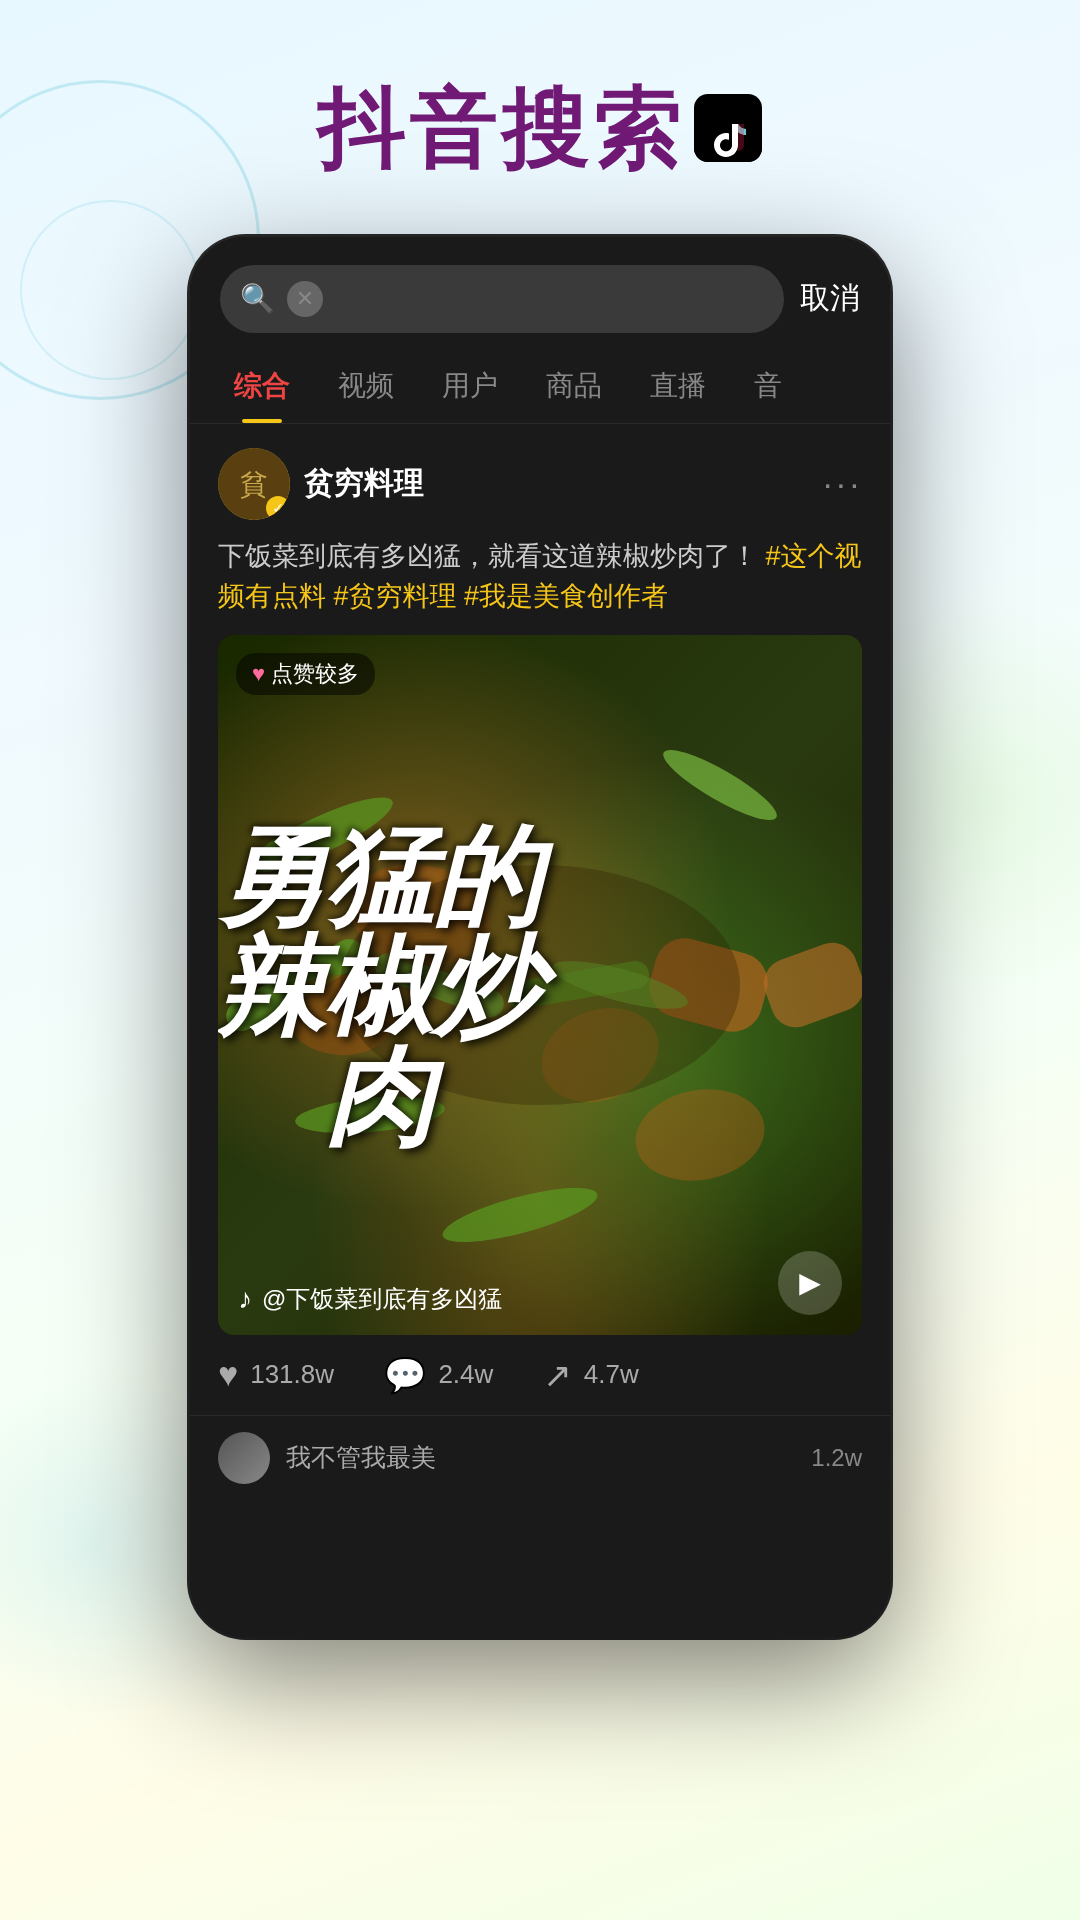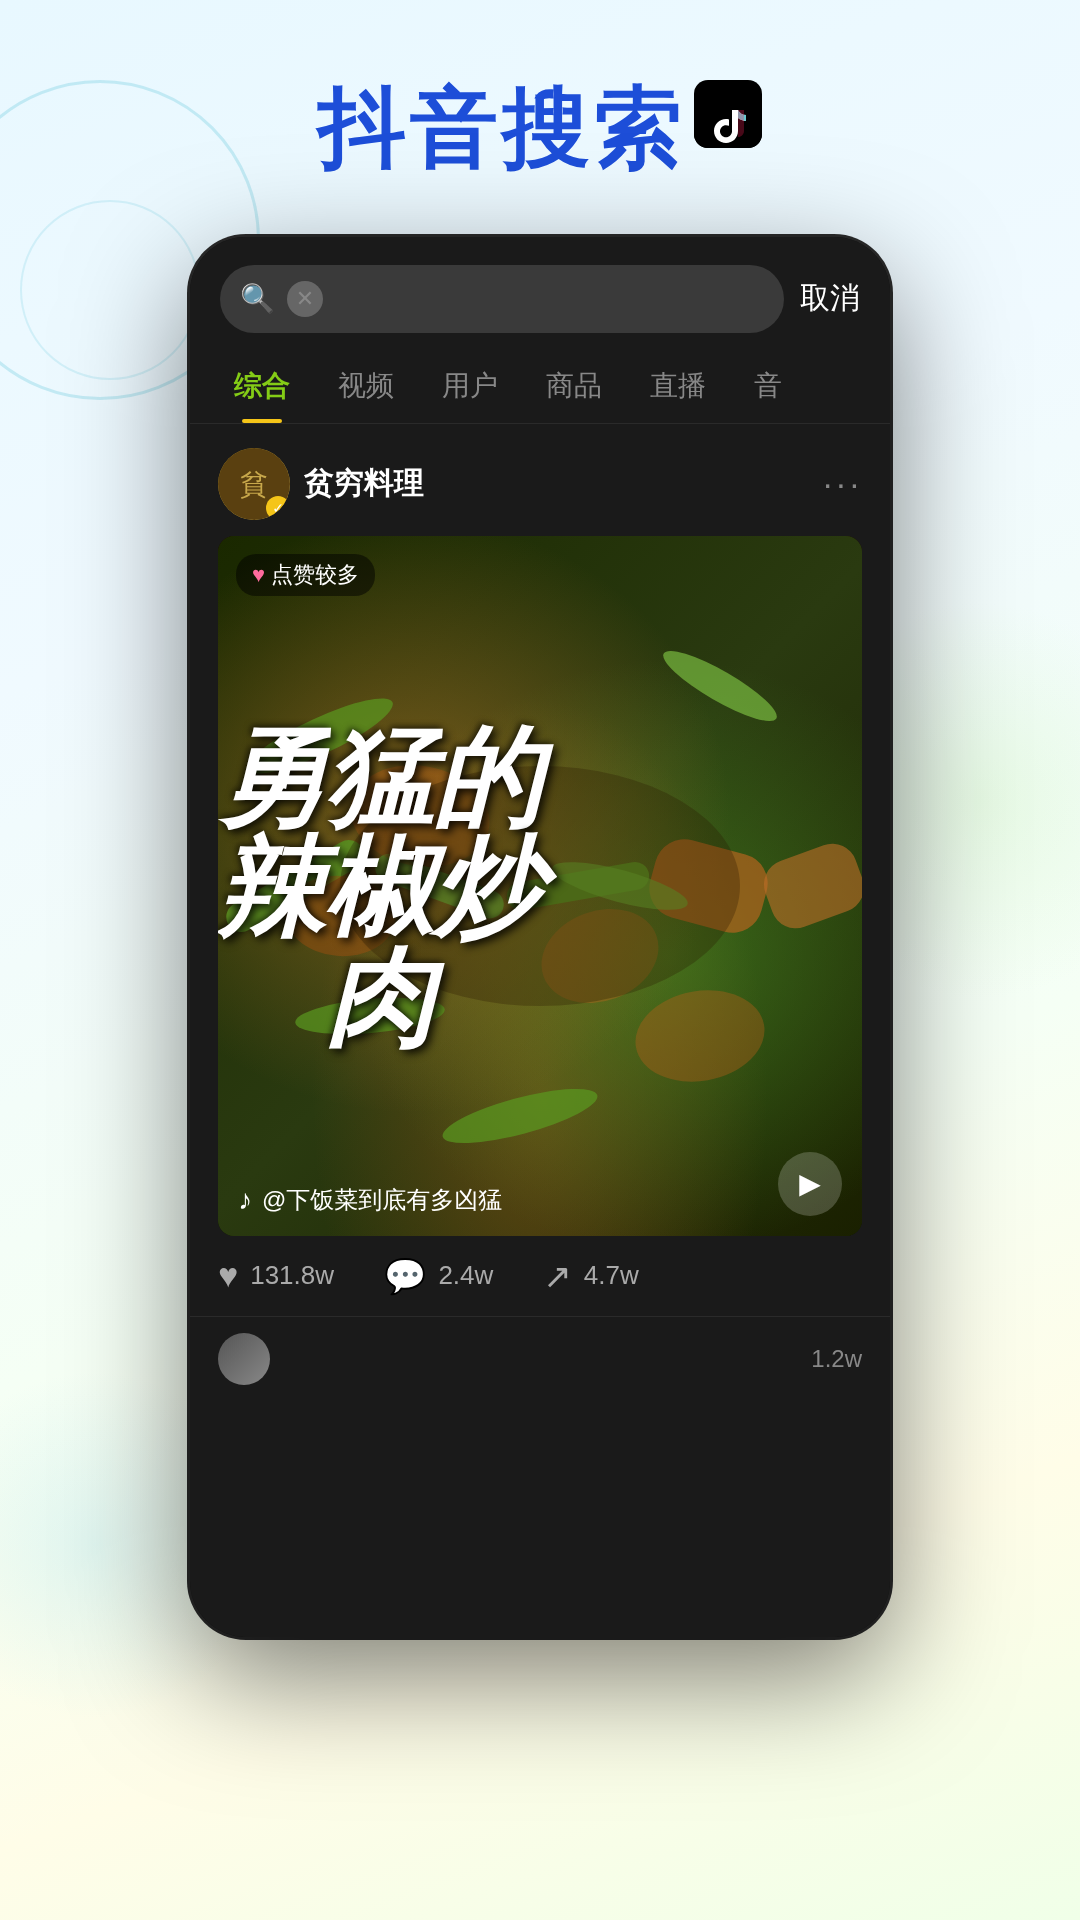--- a/index.html
+++ b/index.html
@@ -59,24 +59,25 @@
     .title-area {
       text-align: center;
       padding-top: 80px;
       padding-bottom: 40px;
       position: relative;
       z-index: 2;
     }
     .main-title {
       font-size: 88px;
       font-weight: 900;
-      color: #1d4ed8;
+      color: #701a75;
       letter-spacing: 4px;
       line-height: 1.1;
       display: flex;
+      align-items: center;
       justify-content: center;
       gap: 8px;
     }
     .sub-title {
       font-size: 52px;
       color: #333;
       font-weight: 400;
       margin-top: 16px;
       letter-spacing: 6px;
     }
@@ -154,21 +155,21 @@
       border-bottom: 1px solid #2a2a2a;
       background: #1a1a1a;
     }
     .tab-item {
       padding: 18px 24px;
       color: #888;
       font-size: 28px;
       position: relative;
     }
     .tab-item.active {
-      color: #84cc16;
+      color: #ef4444;
       font-weight: 600;
     }
     .tab-item.active::after {
       content: '';
       position: absolute;
       bottom: 0;
       left: 50%;
       transform: translateX(-50%);
       width: 40px;
       height: 4px;
@@ -514,20 +515,26 @@
                 <circle cx="36" cy="36" r="36" fill="#5a4010"></circle>
                 <text x="36" y="46" text-anchor="middle" font-size="28" fill="#c8a84b">貧</text>
               </svg>
               <div class="avatar-badge" style="background:#f5c518;position:absolute;bottom:0;right:0;width:24px;height:24px;border-radius:50%;display:flex;align-items:center;justify-content:center;font-size:14px;color:white;">✓</div>
             </div>
             <span class="user-name">贫穷料理</span>
           </div>
           <span class="more-icon">···</span>
         </div>
 
+        <div class="post-text">
+          <span>下饭菜到底有多凶猛，就看这道辣椒炒肉了！</span>
+          <span class="hashtag">#这个视频有点料</span>
+          <span class="hashtag">#贫穷料理</span>
+          <span class="hashtag">#我是美食创作者</span>
+        </div>
 
         <div class="video-thumb">
           <div class="video-thumb-inner">
             <div class="food-bg"></div>
 
             <div class="food-pepper-1"></div>
             <div class="food-pepper-2"></div>
             <div class="food-pepper-3"></div>
             <div class="food-meat-1"></div>
             <div class="food-meat-2"></div>
@@ -582,19 +589,20 @@
         </div>
         <div class="stat-item">
           <span class="stat-icon">↗</span>
           <span>4.7w</span>
         </div>
       </div>
 
       <div class="comment-preview">
         <div class="comment-row">
           <div class="comment-avatar"></div>
+          <div style="color:#aaa;font-size:25px;margin-right:12px;">我不管我最美</div>
           <span class="comment-count">1.2w</span>
         </div>
       </div>
 
     </div>
   </div>
 </div>
 
 </body></html>

